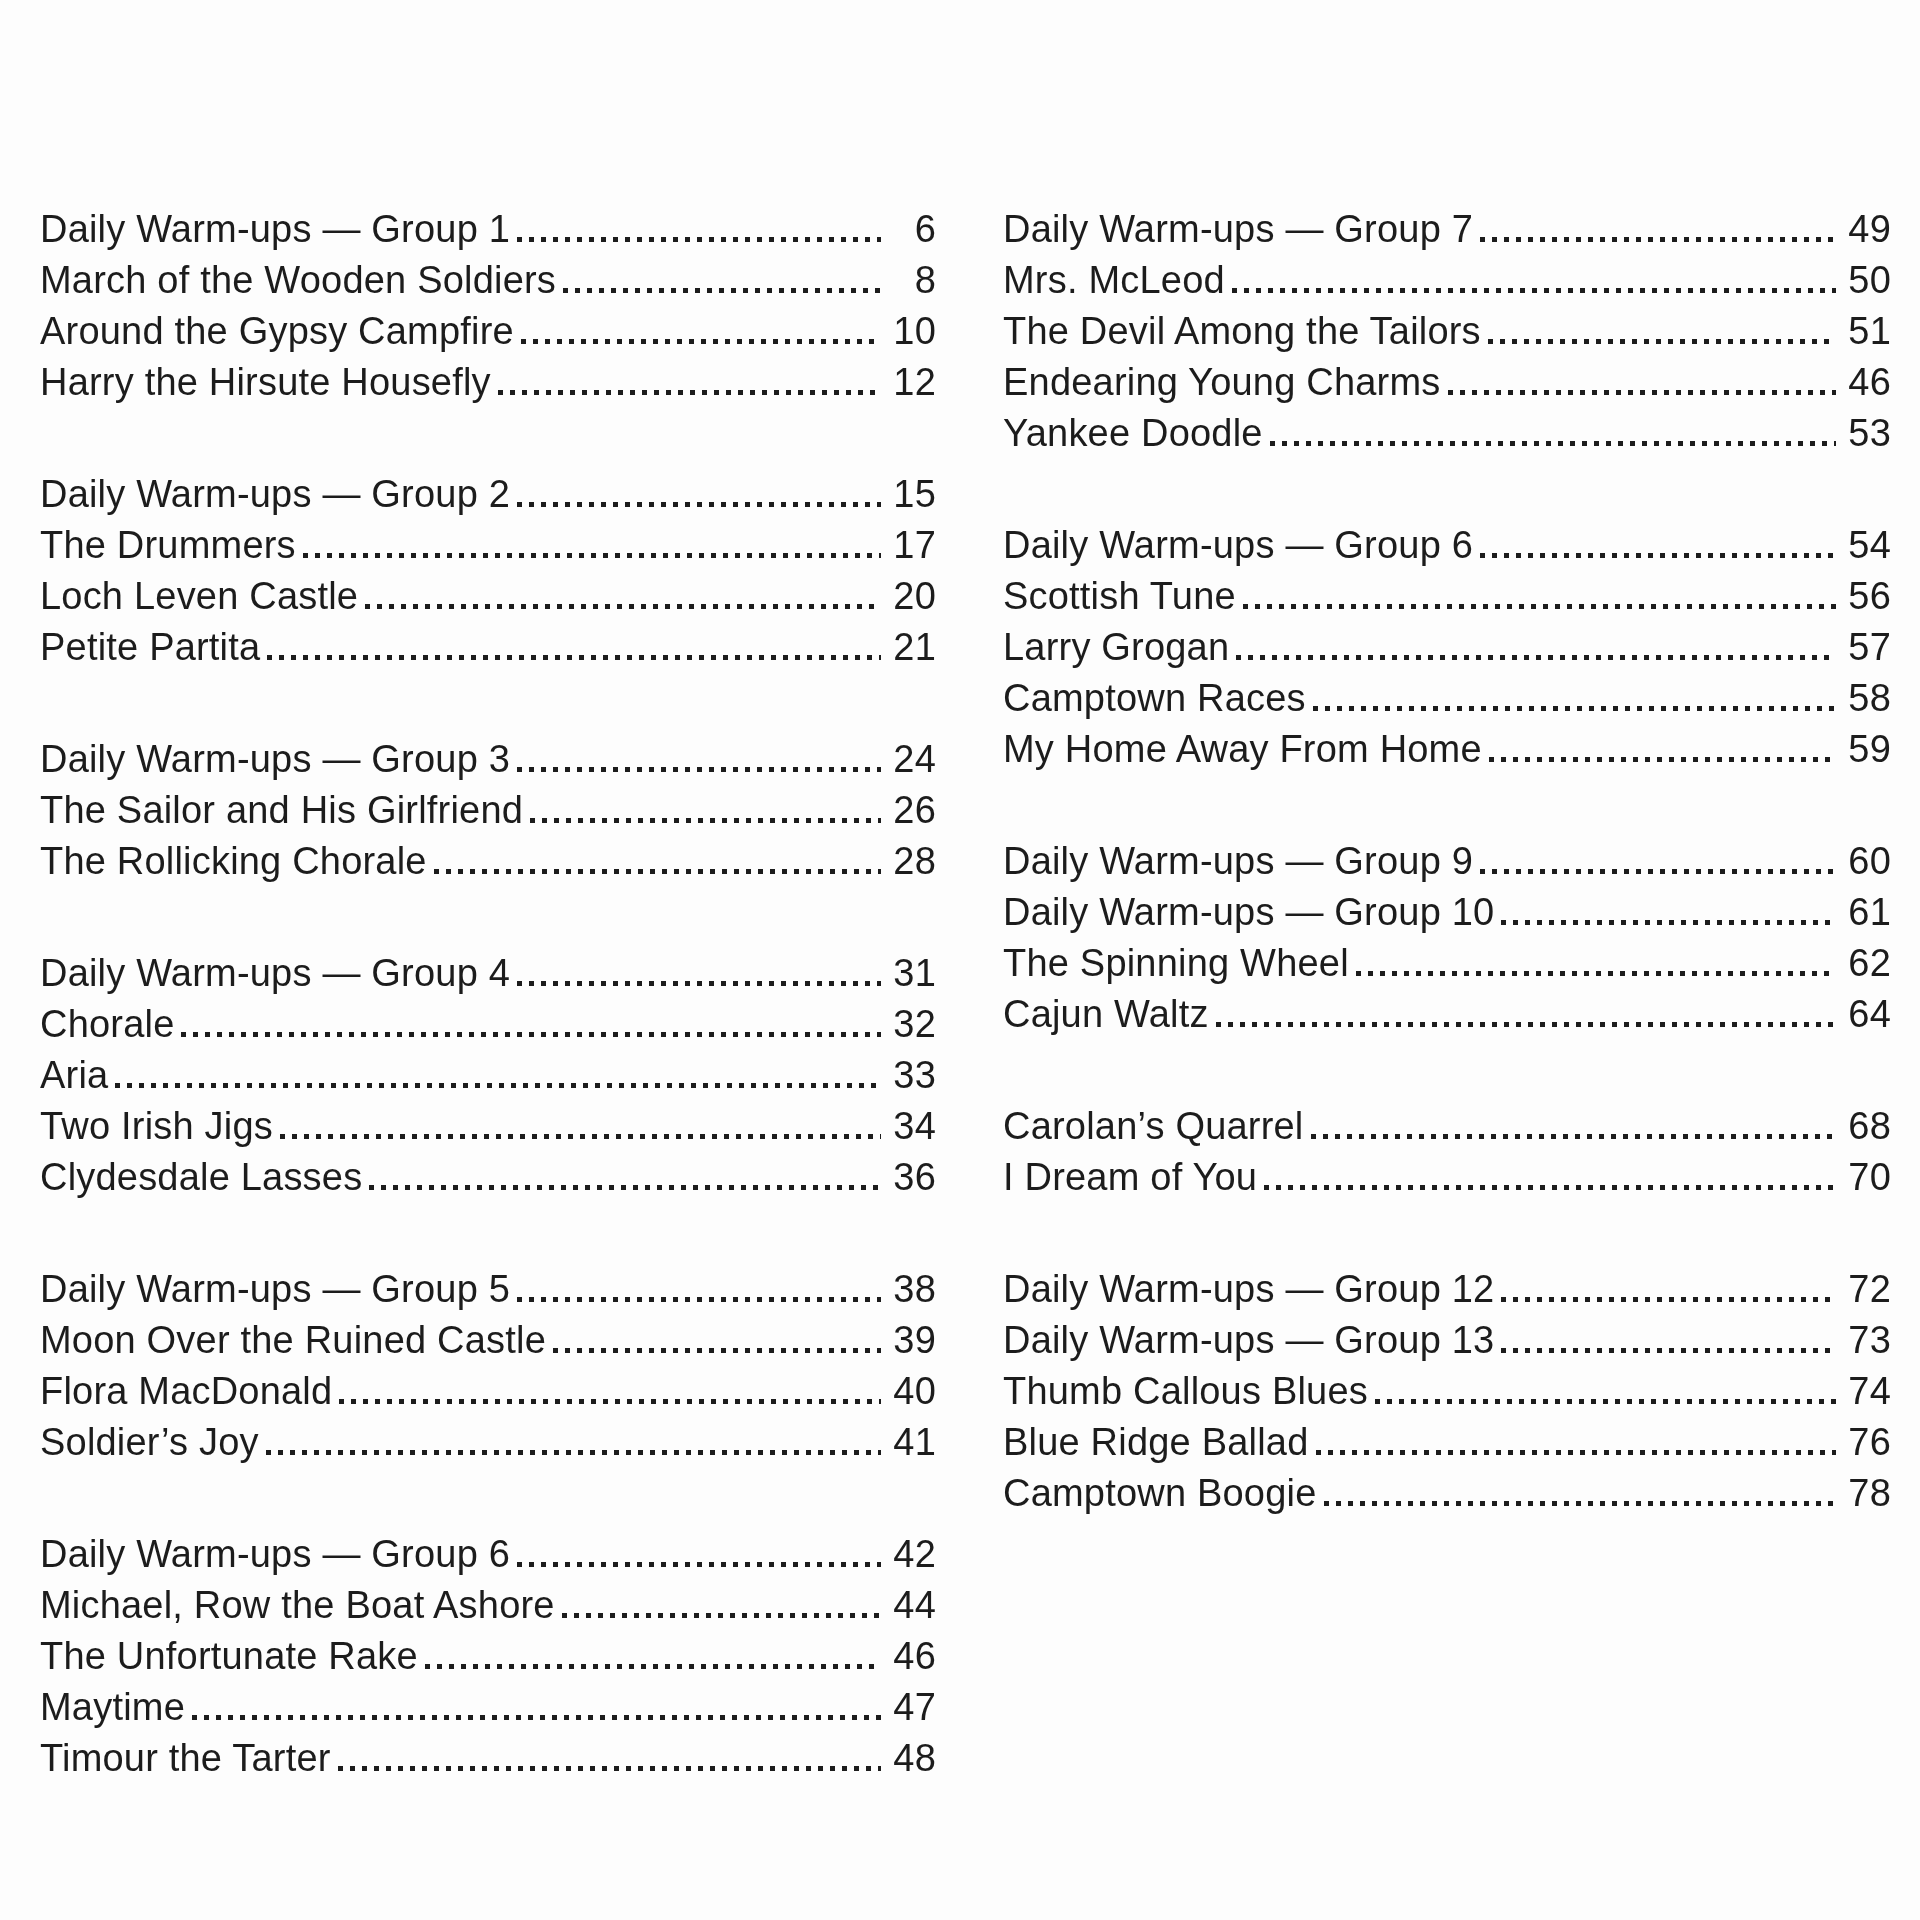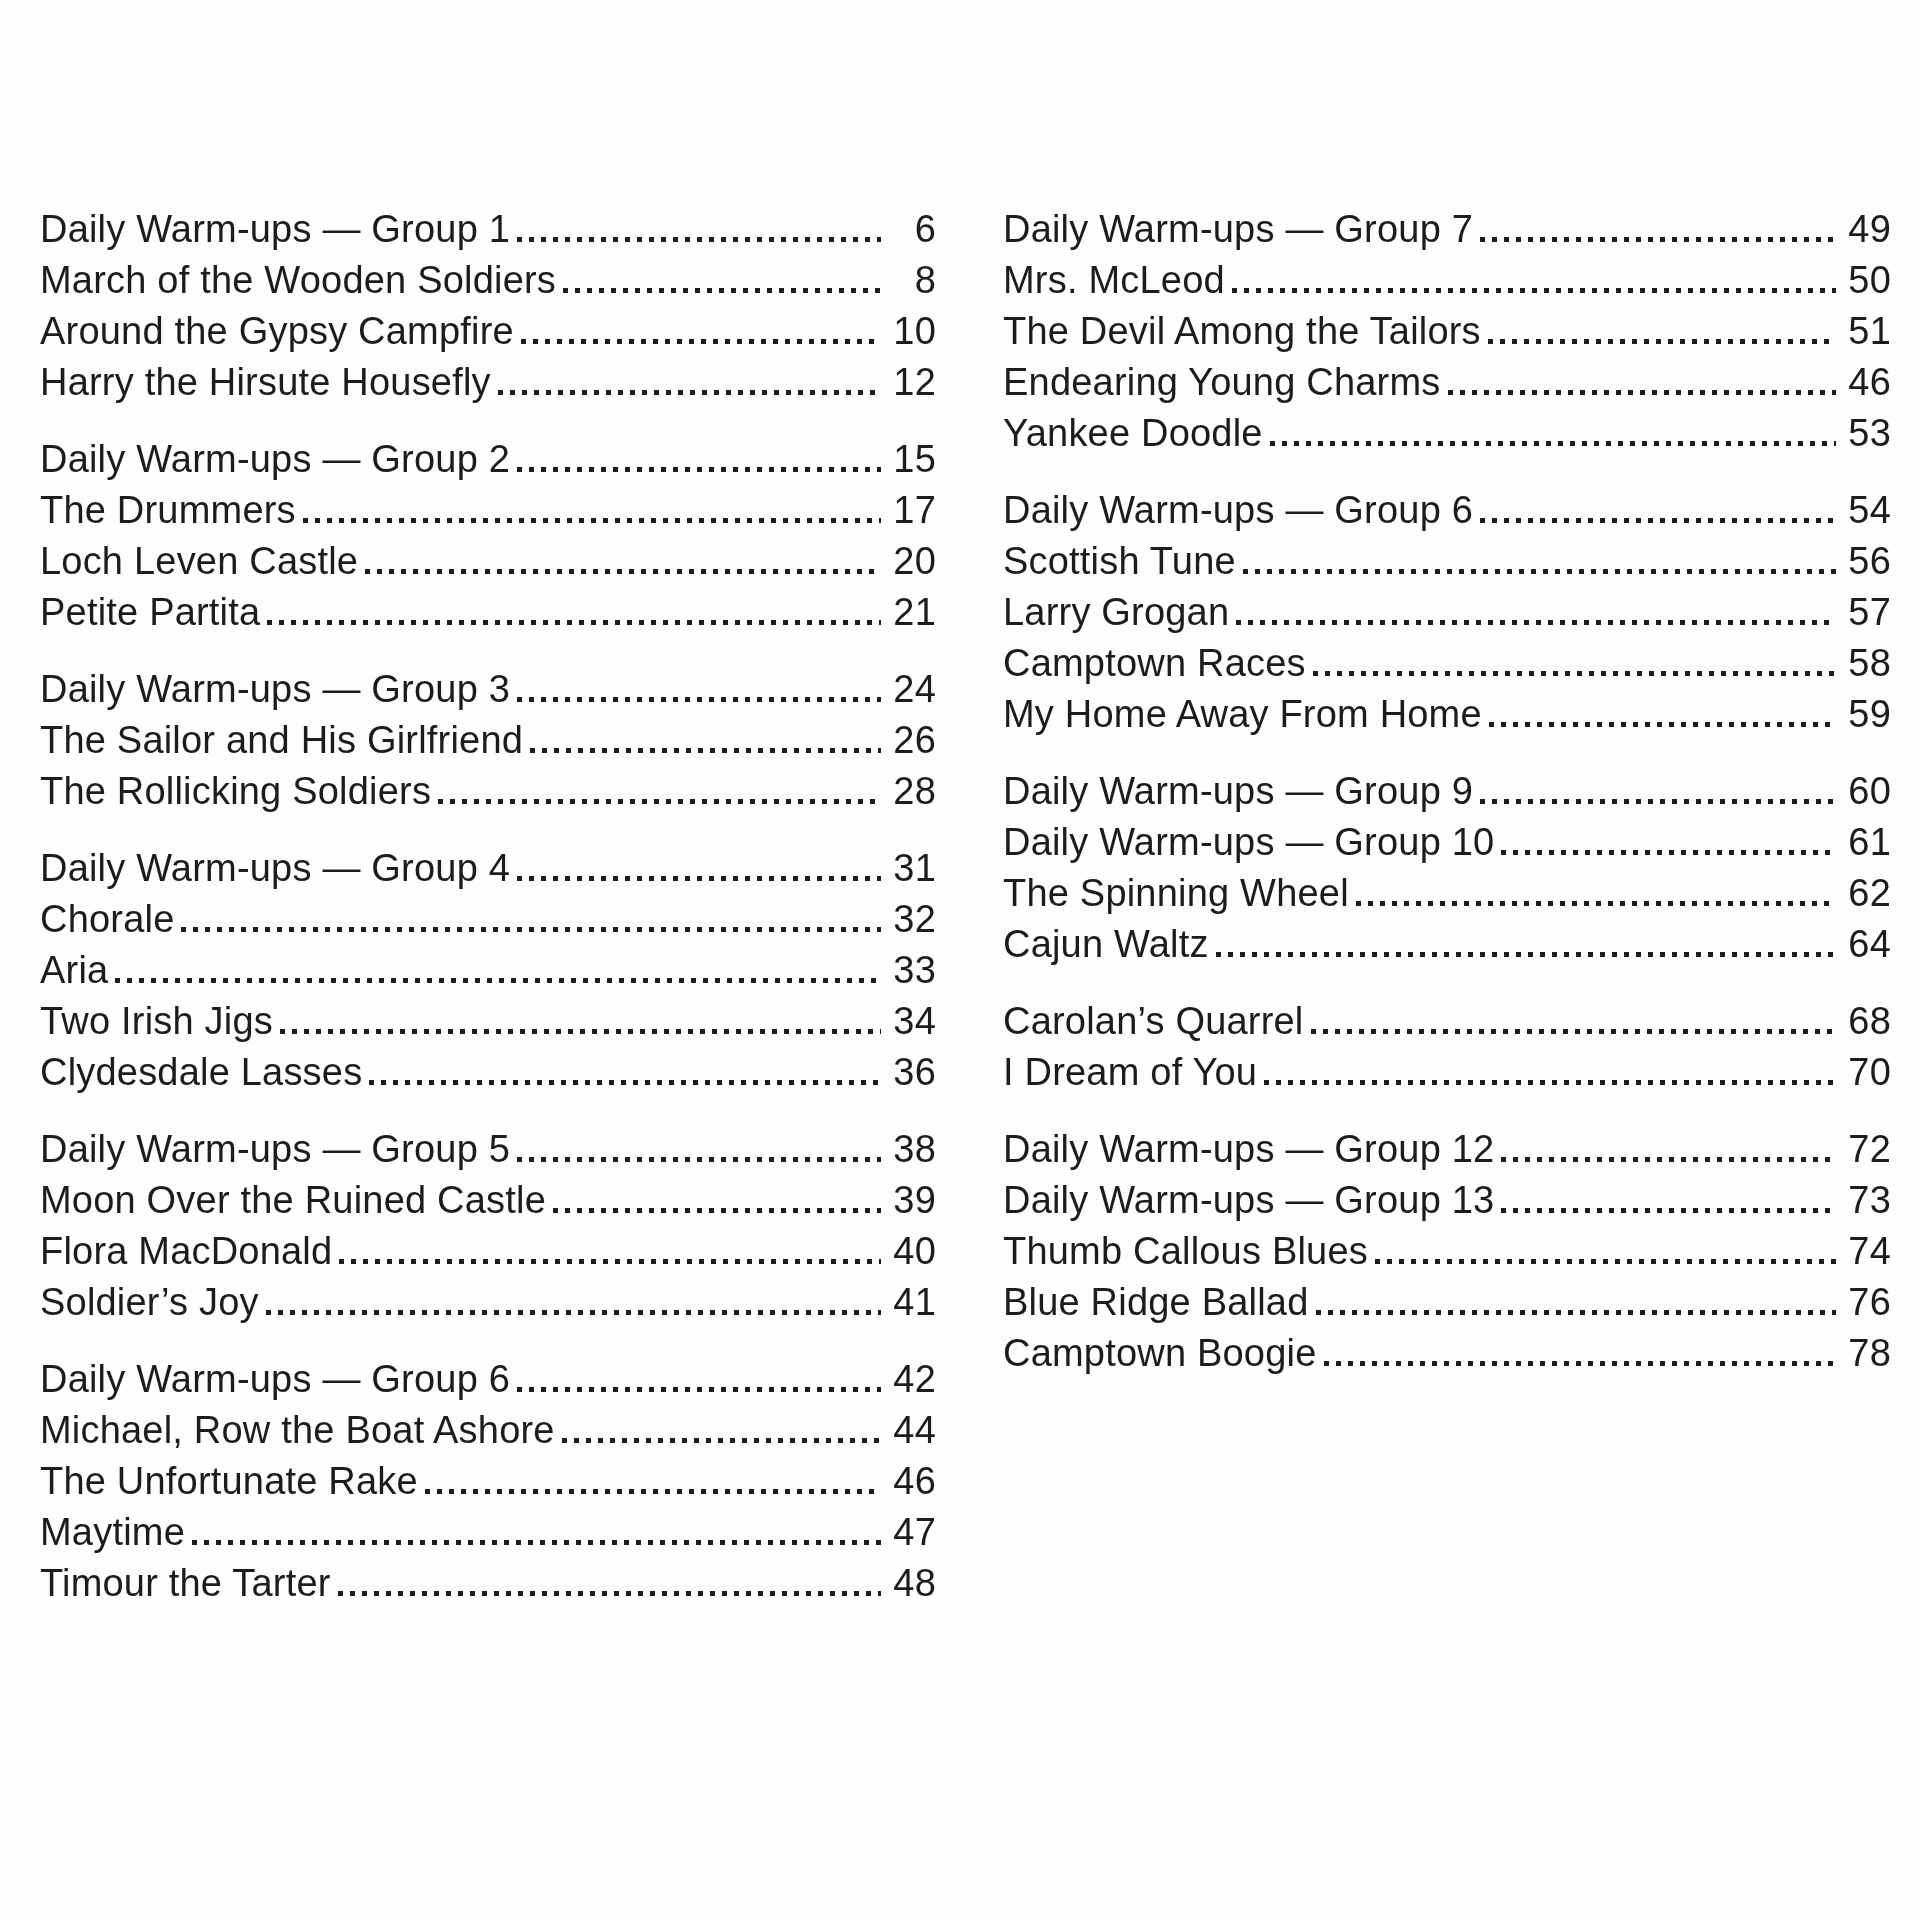--- a/index.html
+++ b/index.html
@@ -20,21 +20,21 @@
   }
   .toc-col {
     position: absolute;
     top: 204px;
     font-size: 38px;
     letter-spacing: 0.2px;
   }
   .toc-col.left  { left: 40px;   width: 896px; }
   .toc-col.right { left: 1003px; width: 888px; }
 
-  .group + .group { margin-top: 26px; }
+  .group + .group { margin-top: 61px; }
 
   .entry {
     display: flex;
     align-items: stretch;
     height: 51px;
     line-height: 51px;
     white-space: nowrap;
   }
   .title {
     flex: 0 0 auto;
@@ -108,21 +108,21 @@
           <span class="title">Daily Warm-ups — Group 3</span>
           <span class="dots"></span>
           <span class="pageno">24</span>
         </div>
         <div class="entry">
           <span class="title">The Sailor and His Girlfriend</span>
           <span class="dots"></span>
           <span class="pageno">26</span>
         </div>
         <div class="entry">
-          <span class="title">The Rollicking Soldiers</span>
+          <span class="title">The Rollicking Chorale</span>
           <span class="dots"></span>
           <span class="pageno">28</span>
         </div>
       </div>
       <div class="group">
         <div class="entry">
           <span class="title">Daily Warm-ups — Group 4</span>
           <span class="dots"></span>
           <span class="pageno">31</span>
         </div>

